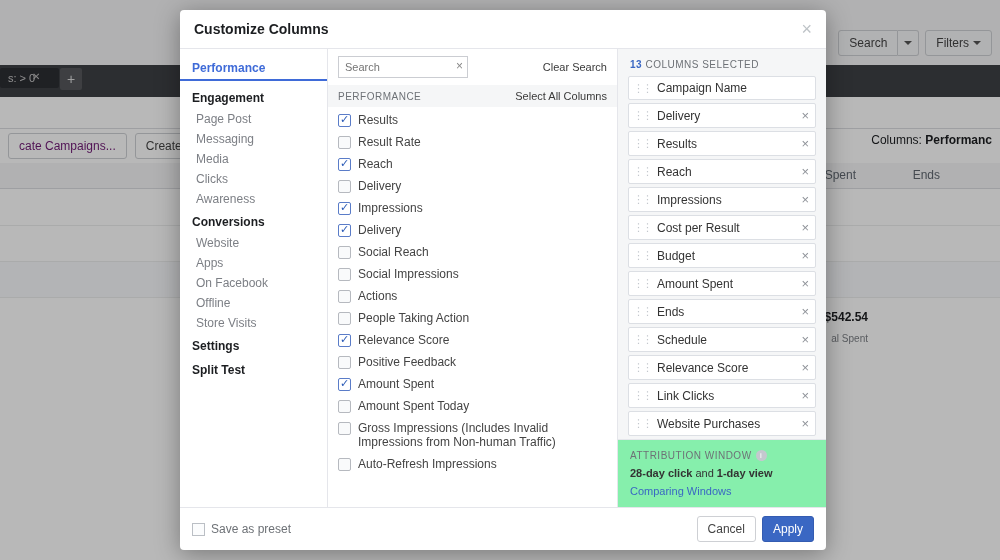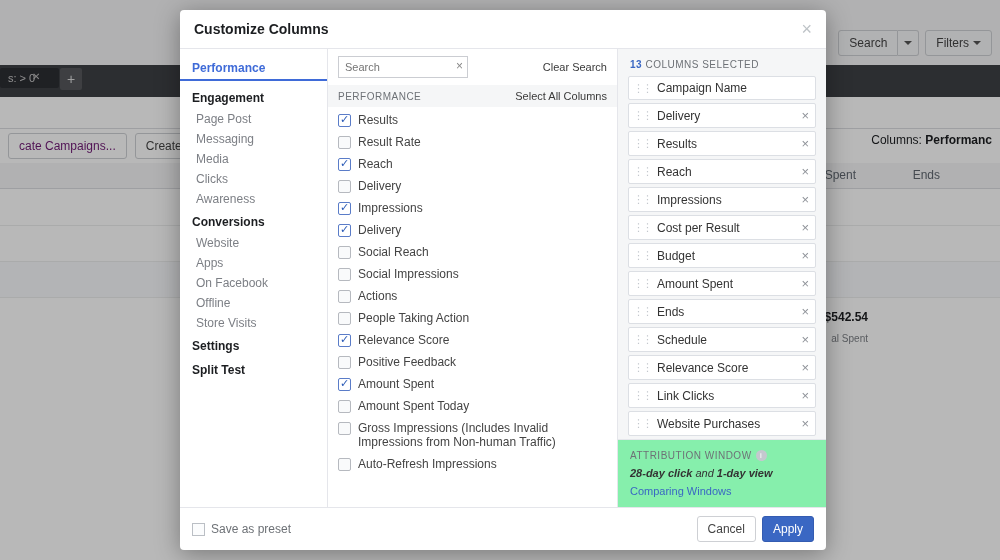--- a/index.html
+++ b/index.html
@@ -58,21 +58,21 @@
   .right-head { font-size:10px; letter-spacing:.5px; color:#6d7176; padding:10px 12px 6px;}
   .right-head b { color:#3a67c3; font-weight:bold;}
   .pill-list { padding:0 10px; display:flex; flex-direction:column; gap:3px;}
   .pill { background:#fff; border:1px solid #dcdfe4; border-radius:2px; padding:4px 6px 4px 4px; display:flex; align-items:center; gap:6px; font-size:12px; color:#333;}
   .pill .drag { color:#c3c7cd; letter-spacing:-1px; font-size:11px; line-height:1;}
   .pill .drag:before{content:"⋮⋮"; letter-spacing:-2px;}
   .pill .x { margin-left:auto; color:#8e9298; cursor:pointer; font-size:13px;}
   .right-bottom { margin-top:auto; border-top:1px solid #e5e6eb; background:#86efac; padding:10px 12px; font-size:11px;}
   .attr-title { font-size:10px; letter-spacing:.5px; color:#6d7176; display:flex; align-items:center; gap:4px;}
   .info-icon { display:inline-block; width:11px; height:11px; border-radius:50%; background:#c4c8ce; color:#fff; font-size:8px; line-height:11px; text-align:center;}
-  .attr-line { margin-top:6px; color:#333;font-style:italic;}
+  .attr-line { margin-top:6px; color:#333;}
   .attr-link { color:#3a67c3; margin-top:6px; display:inline-block; cursor:pointer;}
   .modal-foot { padding:8px 12px; display:flex; align-items:center;}
   .save-preset { display:flex; align-items:center; gap:6px; color:#6d7176; font-size:12px;}
   .save-preset .box { width:13px; height:13px; border:1px solid #bbbfc5; background:#fbfcfd;}
   .foot-btns { margin-left:auto; display:flex; gap:6px;}
   .btn-primary { background:#3a67c3; border-color:#345cb1; color:#fff;}
   
   ::-webkit-scrollbar { width:6px;}
   ::-webkit-scrollbar-thumb { background:#cfd2d8; border-radius:3px;}
 </style>

